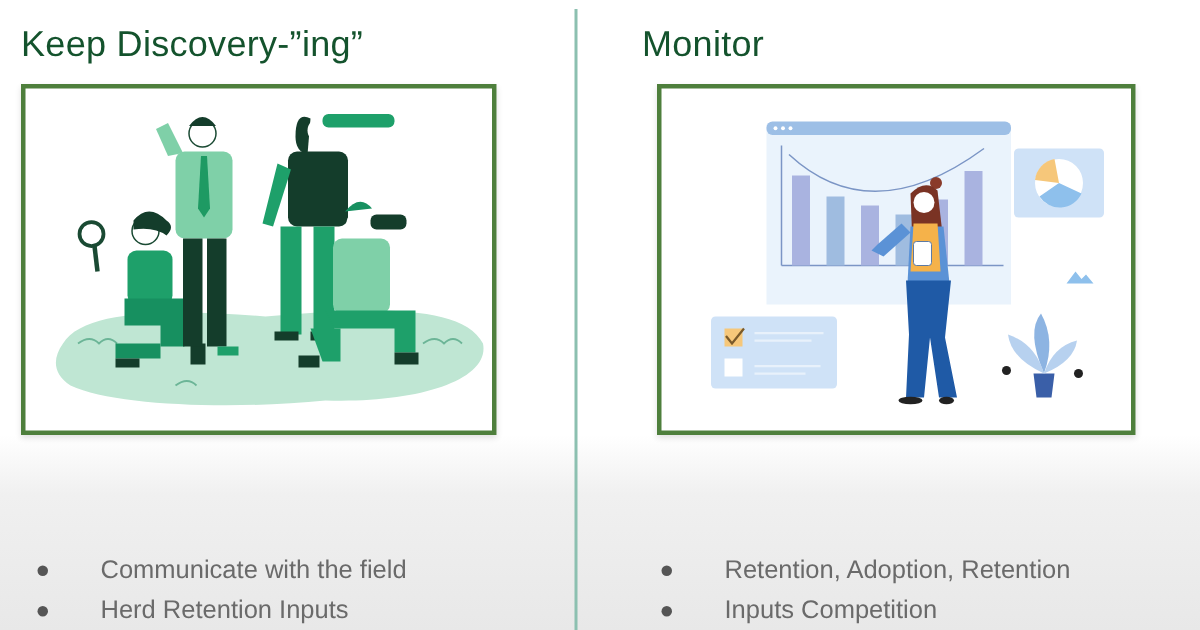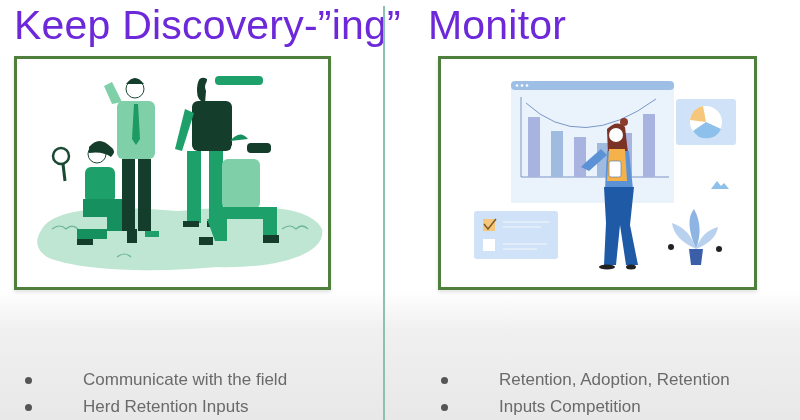--- a/index.html
+++ b/index.html
@@ -2,41 +2,41 @@
 <html><head>
 <meta charset="utf-8">
 <style>
   html, body { margin:0; padding:0; }
   body {
     width:800px; height:420px; overflow:hidden; position:relative;
     font-family:"Liberation Sans", sans-serif;
     background: linear-gradient(to bottom, #ffffff 0px, #ffffff 290px, #f0f0f0 330px, #e8e8e8 420px);
   }
   .title {
-    position:absolute; top:2px; font-size:41px; color:#6d28d9; font-weight:normal;
+    position:absolute; top:16px; font-size:24px; color:#14532d; font-weight:normal;
     letter-spacing:0.2px;
   }
   #title-left { left:14px; }
   #title-right { left:428px; }
   .divider {
     position:absolute; left:383px; top:6px; width:2px; height:414px; background:#8cc0b0;
   }
   .frame {
     position:absolute; border:3px solid #4e7f3c; background:#fff;
     box-shadow: 0 2px 4px rgba(0,0,0,0.12);
     overflow:hidden;
   }
   #frame-left { left:14px; top:56px; width:311px; height:228px; }
   #frame-right { left:438px; top:56px; width:313px; height:228px; }
   .bullets { position:absolute; list-style:none; margin:0; padding:0; }
   .bullets li { position:relative; height:27px; font-size:17px; color:#6a6a6a; white-space:nowrap; }
   .bullets li .dot {
     position:absolute; left:0; top:6px; width:7px; height:7px; border-radius:50%; background:#555;
   }
-  .bullets li .txt { position:absolute; left:58px; top:-1px; }
+  .bullets li .txt { position:absolute; left:42px; top:-1px; }
   #bullets-left { left:25px; top:371px; }
   #bullets-right { left:441px; top:371px; }
 </style>
 </head>
 <body>
 
 <div>
   <div class="title" id="title-left">Keep Discovery-”ing”</div>
   <div class="title" id="title-right">Monitor</div>
 

